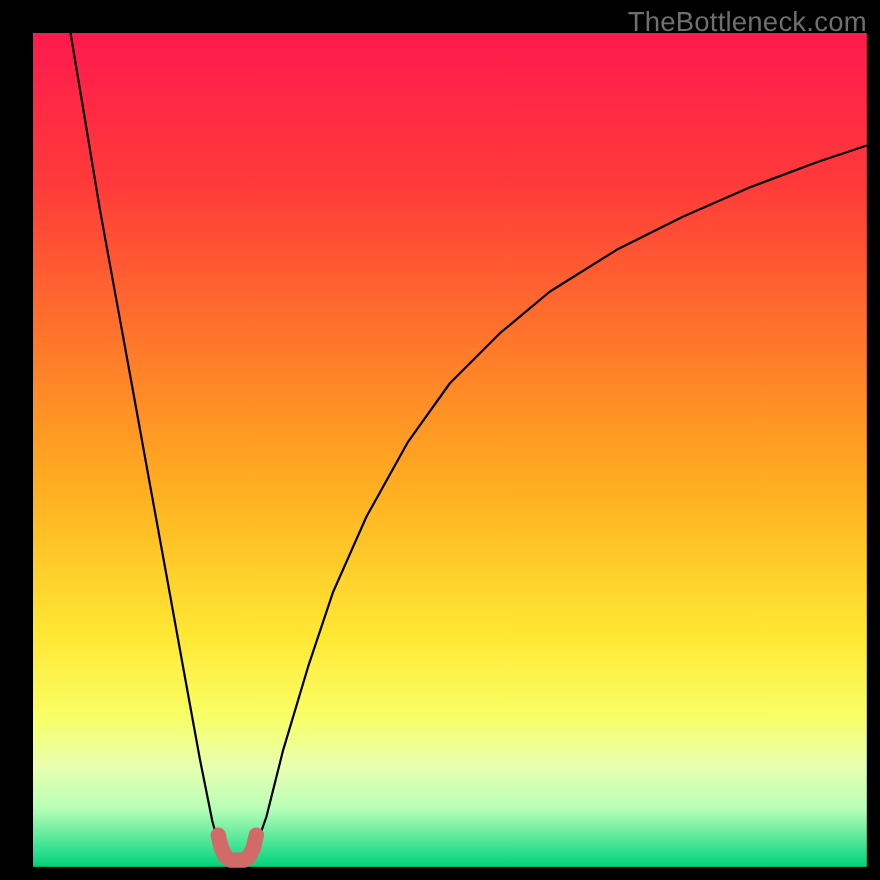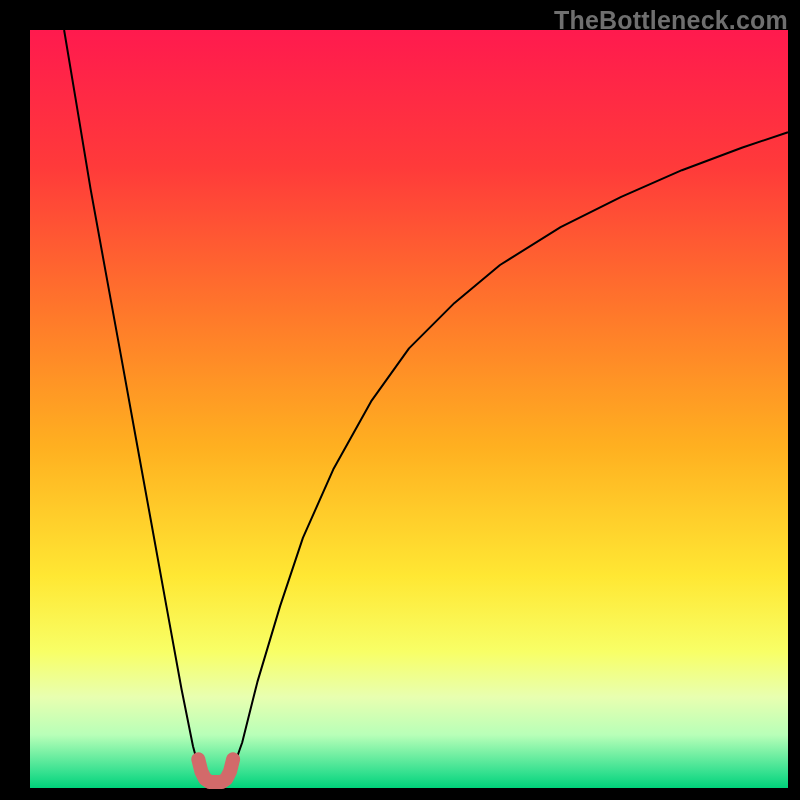--- a/index.html
+++ b/index.html
@@ -16,21 +16,21 @@
     width: 800px;
     height: 800px;
     background: #000;
   }
   .watermark {
     position: absolute;
     top: 6px;
     right: 12px;
     color: #6f6f6f;
     font-size: 25px;
-    font-weight: 700;
+    font-weight: 400;
     letter-spacing: 0.2px;
     z-index: 20;
     user-select: none;
   }
   svg.plot {
     position: absolute;
     left: 0;
     top: 0;
     width: 800px;
     height: 800px;

